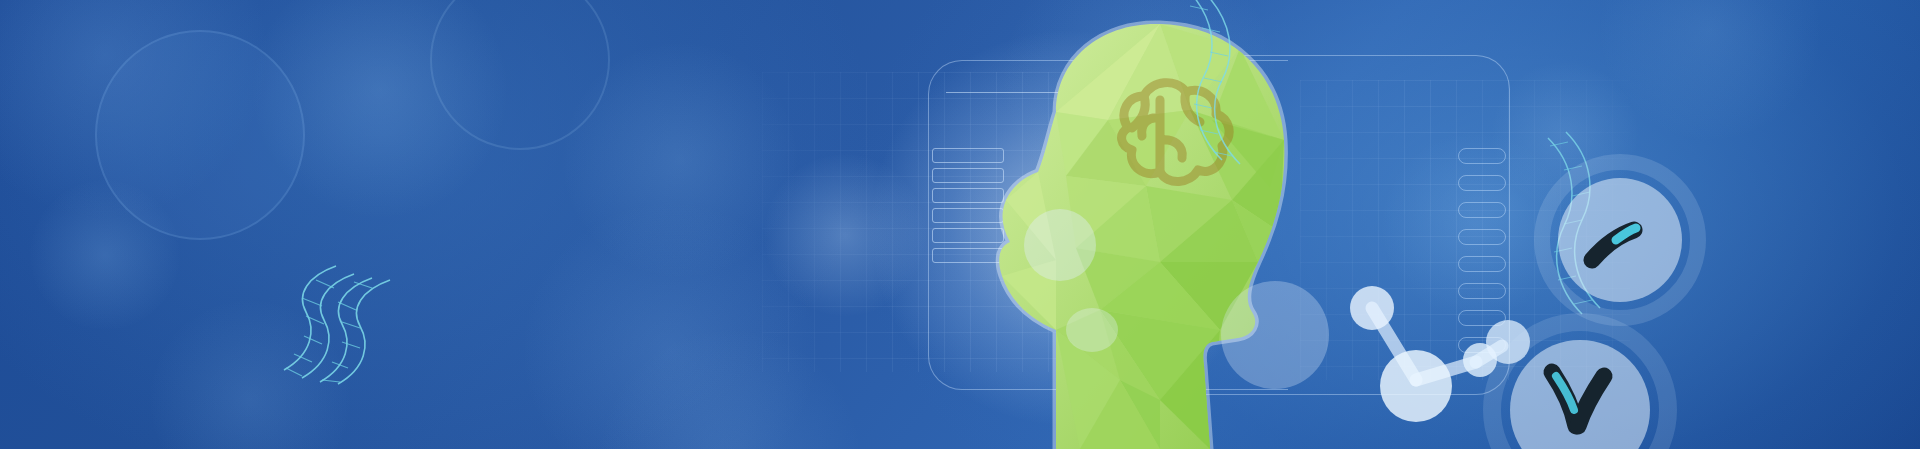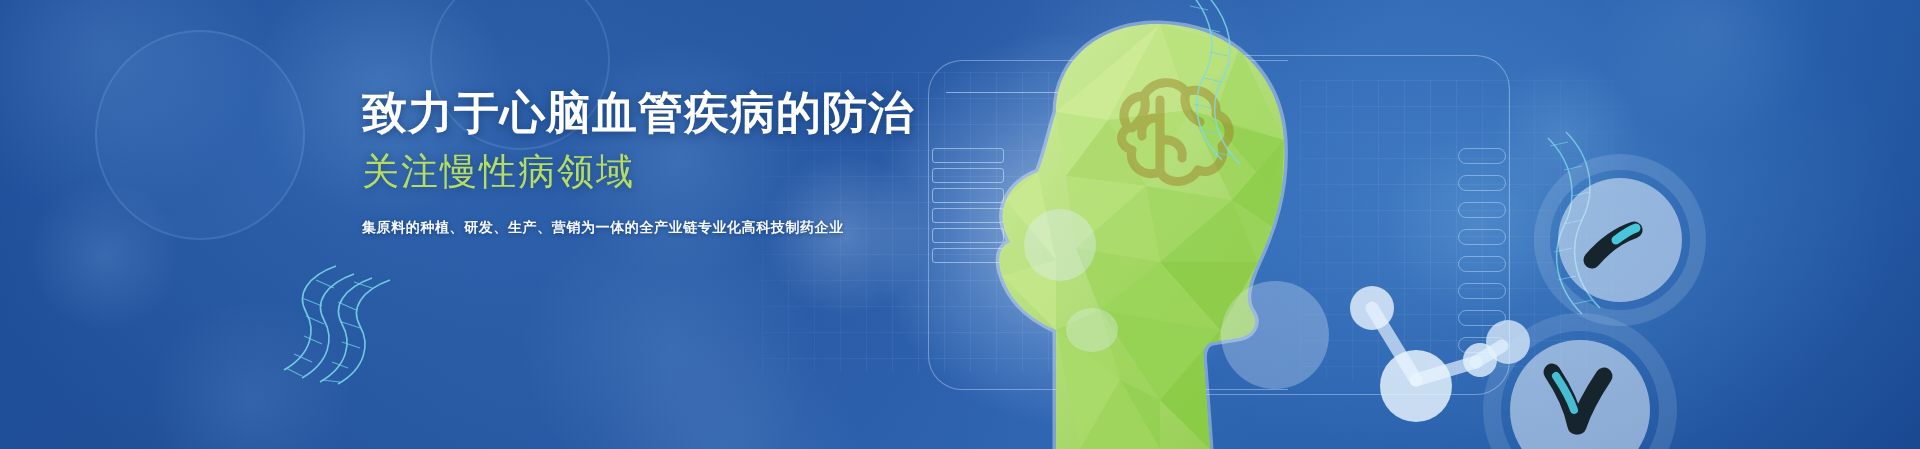--- a/index.html
+++ b/index.html
@@ -301,21 +301,14 @@
       </g>
     </svg>
   </div>
 
   <div class="art">
     <svg width="170" height="170" viewBox="0 0 170 170" style="left:1190px; top:250px;">
       <circle cx="85" cy="85" r="54" fill="rgba(222,236,252,.30)"></circle>
     </svg>
   </div>
 
-  <div class="copy">
-    <div class="headline">
-      <span>致力于</span><span class="hl-accent">心脑血管疾病</span><span>的防治</span>
-    </div>
-    <div class="subline">关注慢性病领域</div>
-    <div class="tagline">集原料的种植、研发、生产、营销为一体的全产业链专业化高科技制药企业</div>
-  </div>
 
 </div>
 
 </body></html>

